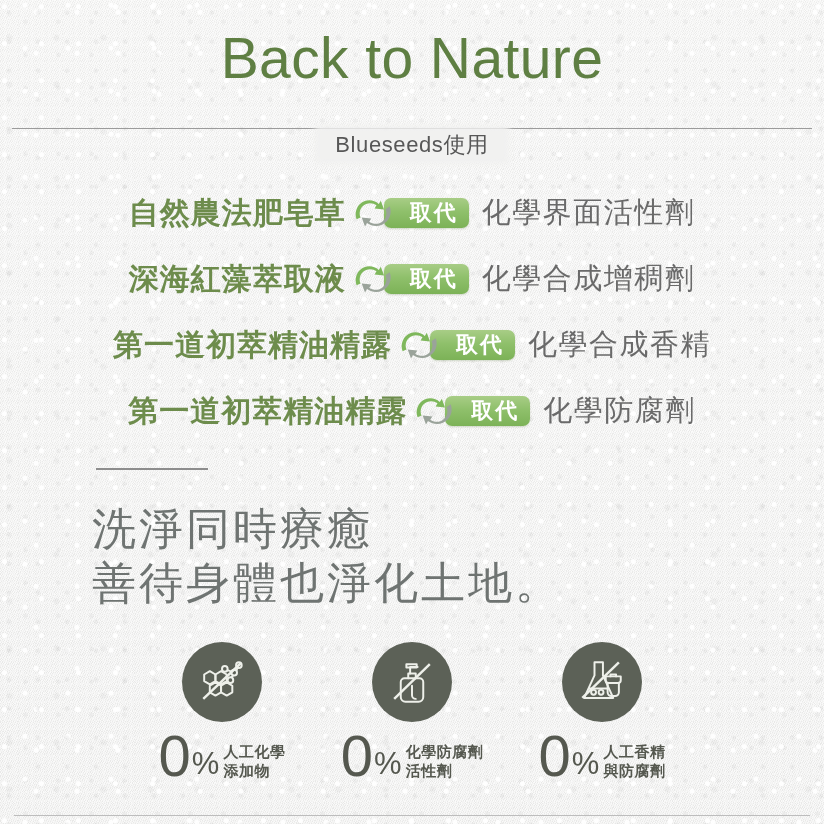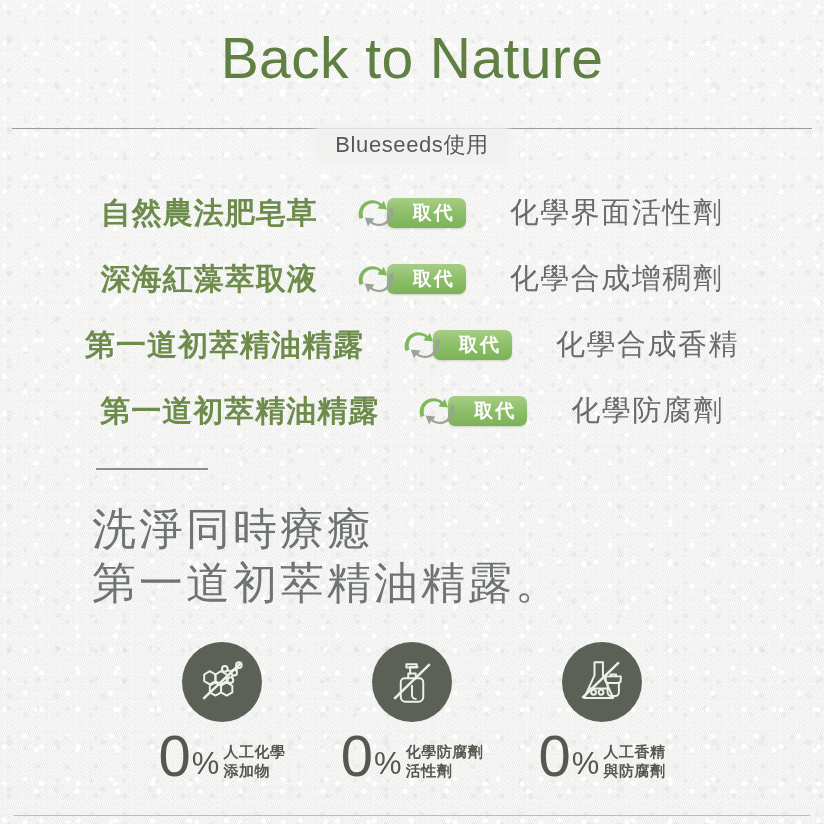--- a/index.html
+++ b/index.html
@@ -46,40 +46,39 @@
     position:relative;background:#f1f1f0;padding:0 14px;
     font-size:22px;line-height:26px;color:#575757;letter-spacing:.6px;
     box-shadow:0 0 6px 6px #f1f1f0;
   }
 
   
   #rows{position:absolute;left:0;top:180px;width:824px;}
   .row{
     height:66px;display:flex;align-items:center;justify-content:center;
     white-space:nowrap;
-    gap:31px;
   }
   .from{
     font-size:30px;font-weight:700;color:#6d8c4c;letter-spacing:1px;
     font-family:"DejaVu Sans","Liberation Sans",sans-serif;
   }
   .badge{
     position:relative;display:inline-flex;align-items:center;
     height:44px;margin:0 7px;
   }
   .recycle{
     position:relative;width:40px;height:40px;flex:0 0 40px;z-index:2;
     margin-right:-9px;
   }
   .pill{
     display:inline-flex;align-items:center;justify-content:flex-end;
     height:30px;padding:0 11px 0 26px;
     border-radius:7px;
     background:linear-gradient(180deg,#a8cd86 0%,#8fc06b 45%,#7cb257 100%);
-    color:#ffffff;font-size:19px;font-weight:700;letter-spacing:2px;
+    color:#ffffff;font-size:22px;font-weight:700;letter-spacing:2px;
     font-family:"DejaVu Sans","Liberation Sans",sans-serif;
     box-shadow:0 1px 2px rgba(90,120,60,.25);
   }
   .to{
     font-size:29px;color:#6a6a6a;letter-spacing:1.5px;margin-left:6px;
     font-family:"DejaVu Sans","Liberation Sans",sans-serif;
   }
 
   
   #tag-rule{position:absolute;left:96px;top:468px;width:112px;height:2px;background:#8d8d8d;}
@@ -192,21 +191,21 @@
         <span class="pill">取代</span>
       </span>
       <span class="to">化學防腐劑</span>
     </div>
 
   </div>
 
   <div id="tag-rule"></div>
   <div id="tagline">
     <div class="tagline-line">洗淨同時療癒</div>
-    <div class="tagline-line">第一道初萃精油精露。</div>
+    <div class="tagline-line">善待身體也淨化土地。</div>
   </div>
 
   <div id="claims">
 
     <div class="claim">
       <div class="claim-disc">
         <svg viewBox="0 0 64 64" width="60" height="60" aria-hidden="true">
           <g fill="none" stroke="#eef0ea" stroke-width="2.1" stroke-linejoin="round">
             <polygon points="13,24 19,20.5 25,24 25,31 19,34.5 13,31"></polygon>
             <polygon points="19,36 25,32.5 31,36 31,43 25,46.5 19,43"></polygon>

